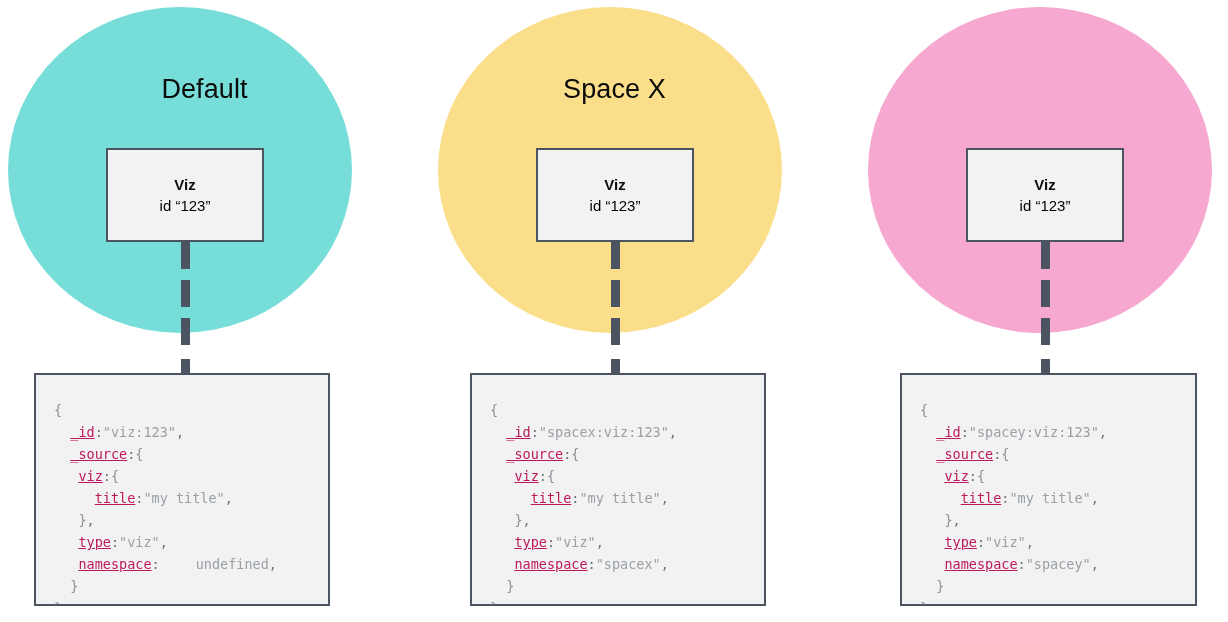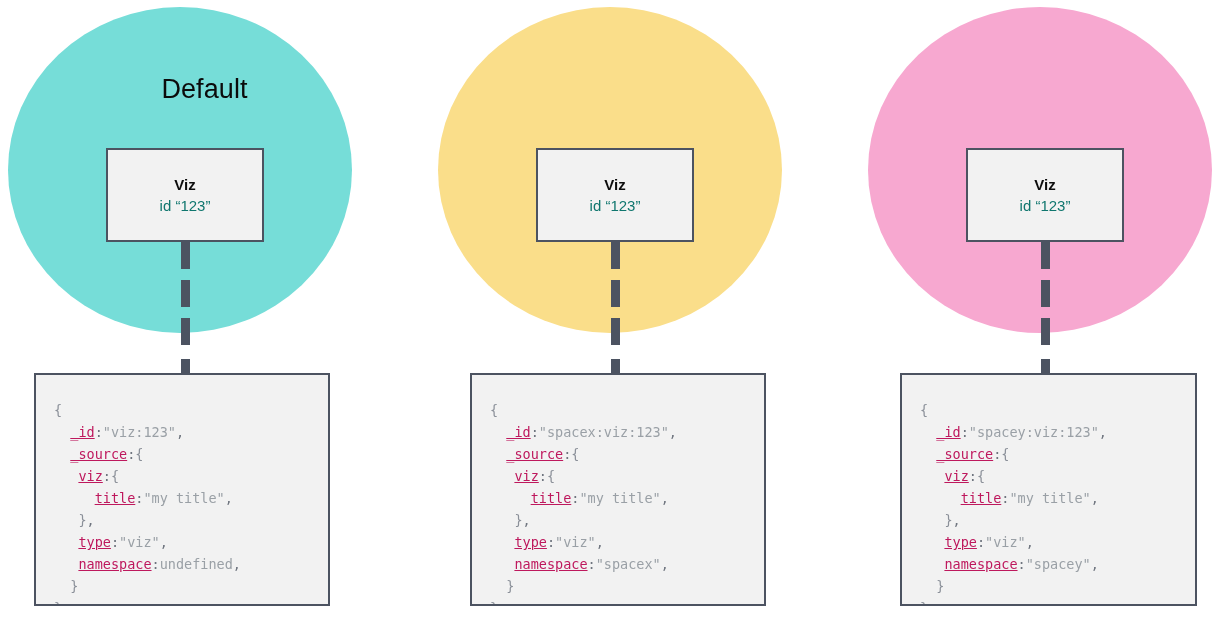--- a/index.html
+++ b/index.html
@@ -76,21 +76,21 @@
 
   .viz-title {
     font-size: 15px;
     font-weight: bold;
     color: #0d0d0d;
     line-height: 20px;
   }
   .viz-sub {
     font-size: 15px;
     font-weight: normal;
-    color: #0f766e;
+    color: #000000;
     line-height: 20px;
     margin-top: 1px;
   }
 
   
   .connector {
     position: absolute;
     top: 242px;
     width: 9px;
     height: 132px;
@@ -129,21 +129,21 @@
     padding: 24px 0 0 18px;
     font-family: "DejaVu Sans Mono", "Liberation Mono", monospace;
     font-size: 13.5px;
     line-height: 22px;
     white-space: pre;
     color: #5f6570;
   }
   .code .ln { display: block; }
   .k    { color: #be185d; text-decoration: underline; }
   .str  { color: #9aa0a6; }
-  .und  { color: #9aa0a6; }
+  .und  { color: #9aa0a6; margin-left: 36px; }
   .p    { color: #6e747e; }
   .brace{ color: #8b9099; }
 </style>
 </head>
 <body>
 
 <div class="stage">
 
   <div class="column col-0">
     <div class="circle" style="background: rgb(118, 221, 216);"></div>
@@ -161,20 +161,21 @@
       <div class="dash d4"></div>
     </div>
 
     <div class="code-box">
       <pre class="code"><span class="ln"><span class="brace">{</span></span><span class="ln">  <span class="k">_id</span><span class="p">:</span><span class="str">"viz:123"</span><span class="p">,</span></span><span class="ln">  <span class="k">_source</span><span class="p">:</span><span class="brace">{</span></span><span class="ln">   <span class="k">viz</span><span class="p">:</span><span class="brace">{</span></span><span class="ln">     <span class="k">title</span><span class="p">:</span><span class="str">"my title"</span><span class="p">,</span></span><span class="ln">   <span class="brace">}</span><span class="p">,</span></span><span class="ln">   <span class="k">type</span><span class="p">:</span><span class="str">"viz"</span><span class="p">,</span></span><span class="ln">   <span class="k">namespace</span><span class="p">:</span><span class="und">undefined</span><span class="p">,</span></span><span class="ln">  <span class="brace">}</span></span><span class="ln"><span class="brace">}</span></span></pre>
     </div>
   </div>
 
   <div class="column col-1">
     <div class="circle" style="background: rgb(250, 222, 138);"></div>
+    <div class="circle-title">Space X</div>
 
     <div class="viz-box">
       <div class="viz-title">Viz</div>
       <div class="viz-sub">id “123”</div>
     </div>
 
     <div class="connector">
       <div class="dash d1"></div>
       <div class="dash d2"></div>
       <div class="dash d3"></div>

